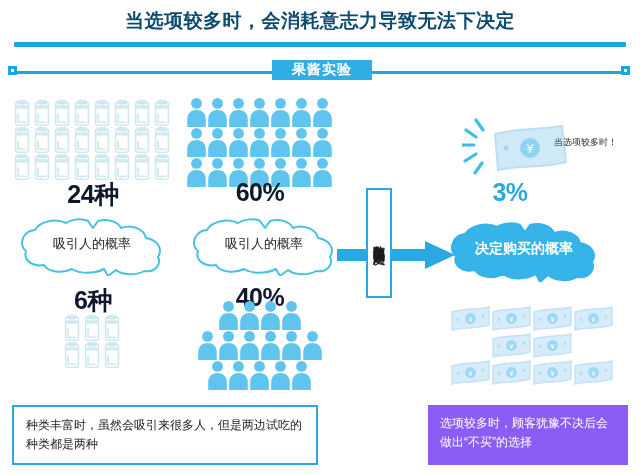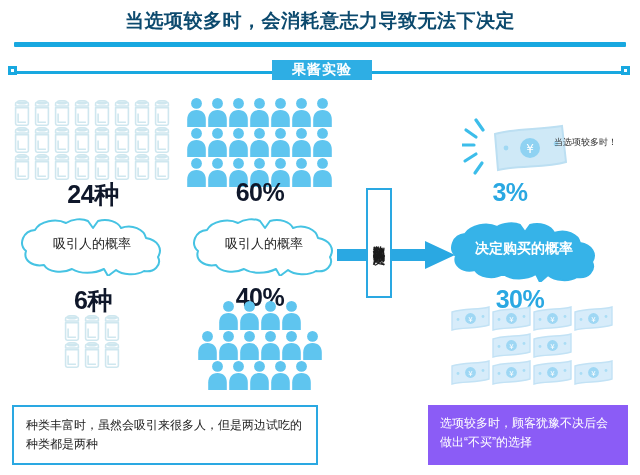--- a/index.html
+++ b/index.html
@@ -625,21 +625,20 @@
       <path d="M72 3 L77 10 L82 3 C92 0 103 4 106 11 C118 7 130 12 132 21
                C144 23 149 32 144 40 C148 48 140 57 129 55
                C121 60 107 59 100 53 L92 60 L88 52
                C78 58 64 58 55 52 C45 58 31 55 27 48
                C14 51 5 43 8 34 C0 27 5 13 17 12
                C23 3 39 0 49 5 C55 1 66 0 72 3 Z" fill="#36b3e8" stroke="#36b3e8" stroke-width="2" stroke-linejoin="round"></path>
     </svg>
     <div class="label">决定购买的概率</div>
   </div>
 
-  <div class="bignum blue n30">30%</div>
   <div class="icon-grid bills-30" id="grid-bills">
       <div class="icon-row">
         <svg viewBox="0 0 41 27" width="41" height="27">
           <path d="M2 7 C14 3 28 5 39 2 L39 20 C27 24 13 22 2 25 Z" fill="#d7ecfa" stroke="#c2e2f5" stroke-width="1.4"></path>
           <circle cx="20.5" cy="13.5" r="5.4" fill="#9ed7f4"></circle>
           <text x="20.5" y="17" font-size="7" fill="#ffffff" text-anchor="middle" font-family="DejaVu Sans, sans-serif">¥</text>
           <circle cx="8" cy="14.5" r="1.4" fill="#aaddf5"></circle>
           <circle cx="33" cy="11.5" r="1.4" fill="#aaddf5"></circle>
         </svg>
         <svg viewBox="0 0 41 27" width="41" height="27">

